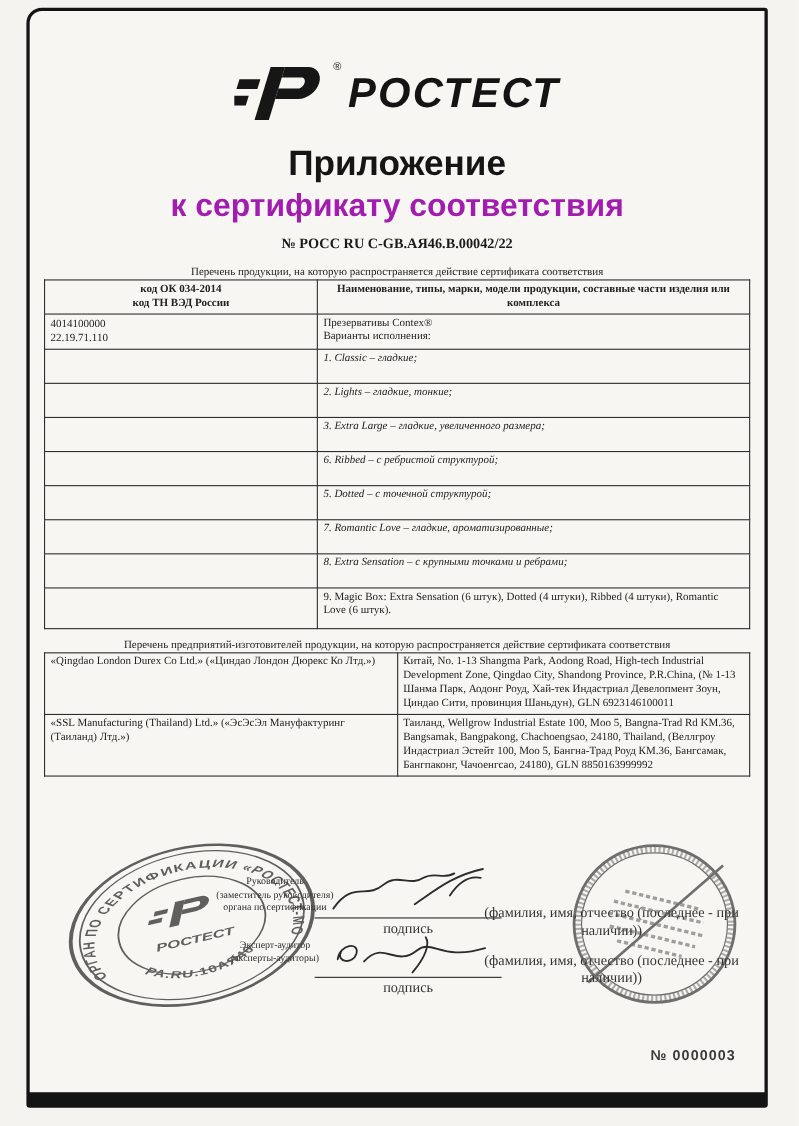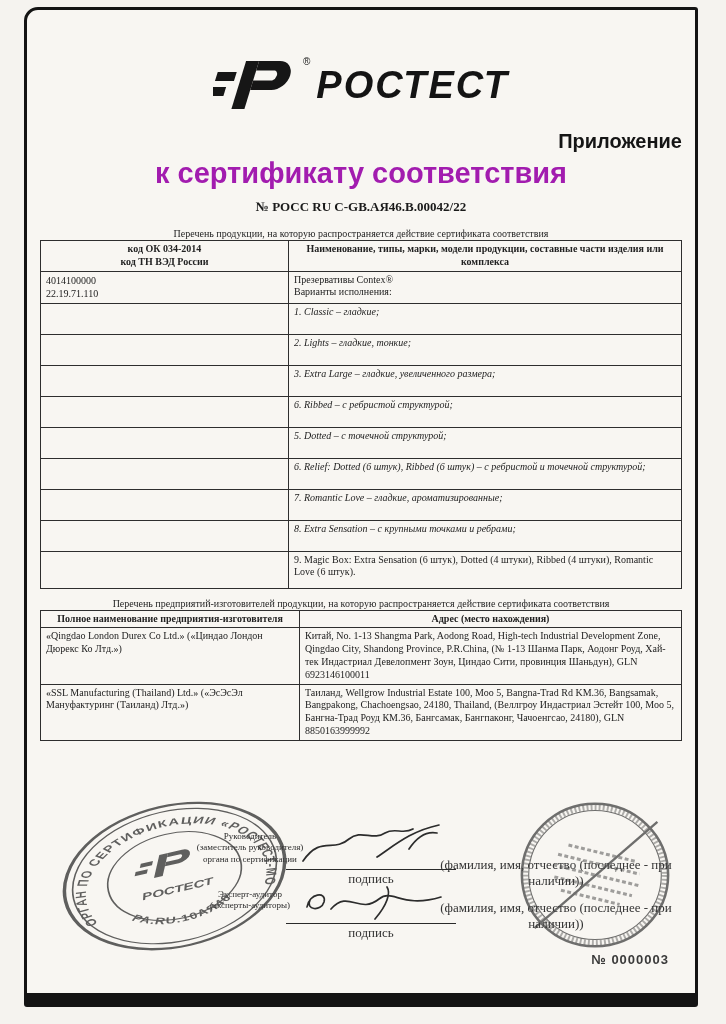--- a/index.html
+++ b/index.html
@@ -21,22 +21,22 @@
   .content{padding:0 13px;}
 
   
   .logo-row{margin-top:46px;display:flex;justify-content:center;align-items:flex-start;gap:6px;}
   .logo-mark{display:block;}
   .reg-mark{font-family:"Liberation Sans",sans-serif;font-size:10px;margin-top:0;color:#161616;}
   .wordmark{
     font-family:"Liberation Sans",sans-serif;font-weight:bold;font-style:italic;
     font-size:38px;letter-spacing:2px;color:#141414;margin-top:8px;
   }
-  .title1{margin:18px 0 0;text-align:right;font-family:"Liberation Sans",sans-serif;
-    font-weight:bold;font-size:20px;color:#151515;}
+  .title1{margin:18px 0 0;text-align:center;font-family:"Liberation Sans",sans-serif;
+    font-weight:bold;font-size:32px;color:#151515;}
   .title2{margin:4px 0 0;text-align:center;font-family:"Liberation Sans",sans-serif;
     font-weight:bold;font-size:29px;color:#a21caf;}
   .certno{margin:9px 0 0;text-align:center;font-weight:bold;font-size:13px;color:#1a1a1a;}
 
   .caption{margin:13px 0 1px;text-align:center;font-size:10px;color:#242424;}
   .caption2{margin:9px 0 1px;}
 
   table{width:100%;border-collapse:collapse;table-layout:fixed;}
   th,td{border:1px solid #2e2e2e;font-size:10px;padding:2px 5px;vertical-align:top;
     text-align:left;font-weight:normal;color:#222;line-height:1.28;word-wrap:break-word;margin-left:28px;}
@@ -133,44 +133,36 @@
       <tr class="vrow">
         <td></td>
         <td>6. Ribbed – с ребристой структурой;</td>
       </tr>
       <tr class="vrow">
         <td></td>
         <td>5. Dotted – с точечной структурой;</td>
       </tr>
       <tr class="vrow">
         <td></td>
-        <td>6. Relief: Dotted (6 штук), Ribbed (6 штук) – с ребристой и точечной структурой;</td>
-      </tr>
-      <tr class="vrow">
-        <td></td>
         <td>7. Romantic Love – гладкие, ароматизированные;</td>
       </tr>
       <tr class="vrow">
         <td></td>
         <td>8. Extra Sensation – с крупными точками и ребрами;</td>
       </tr>
       <tr class="vrow-tall">
         <td></td>
         <td>9. Magic Box: Extra Sensation (6 штук), Dotted (4 штуки), Ribbed (4 штуки), Romantic Love (6 штук).</td>
       </tr>
     </tbody>
       </table>
 
     <div class="caption caption2">Перечень предприятий-изготовителей продукции, на которую распространяется действие сертификата соответствия</div>
     <table>
       <tbody>
-          <tr>
-        <th class="t2-c1">Полное наименование предприятия-изготовителя</th>
-        <th>Адрес (место нахождения)</th>
-      </tr>
       <tr>
         <td>«Qingdao London Durex Co Ltd.» («Циндао Лондон Дюрекс Ко Лтд.»)</td>
         <td>Китай, No. 1-13 Shangma Park, Aodong Road, High-tech Industrial Development Zone, Qingdao City, Shandong Province, P.R.China, (№ 1-13 Шанма Парк, Аодонг Роуд, Хай-тек Индастриал Девелопмент Зоун, Циндао Сити, провинция Шаньдун), GLN 6923146100011</td>
       </tr>
       <tr>
         <td>«SSL Manufacturing (Thailand) Ltd.»  («ЭсЭсЭл Мануфактуринг (Таиланд) Лтд.»)</td>
         <td>Таиланд, Wellgrow Industrial Estate 100, Moo 5, Bangna-Trad Rd KM.36, Bangsamak, Bangpakong, Chachoengsao, 24180, Thailand, (Веллгроу Индастриал Эстейт 100, Моо 5, Бангна-Трад Роуд КМ.36, Бангсамак, Бангпаконг, Чачоенгсао, 24180), GLN 8850163999992</td>
       </tr>
     </tbody>
       </table>

